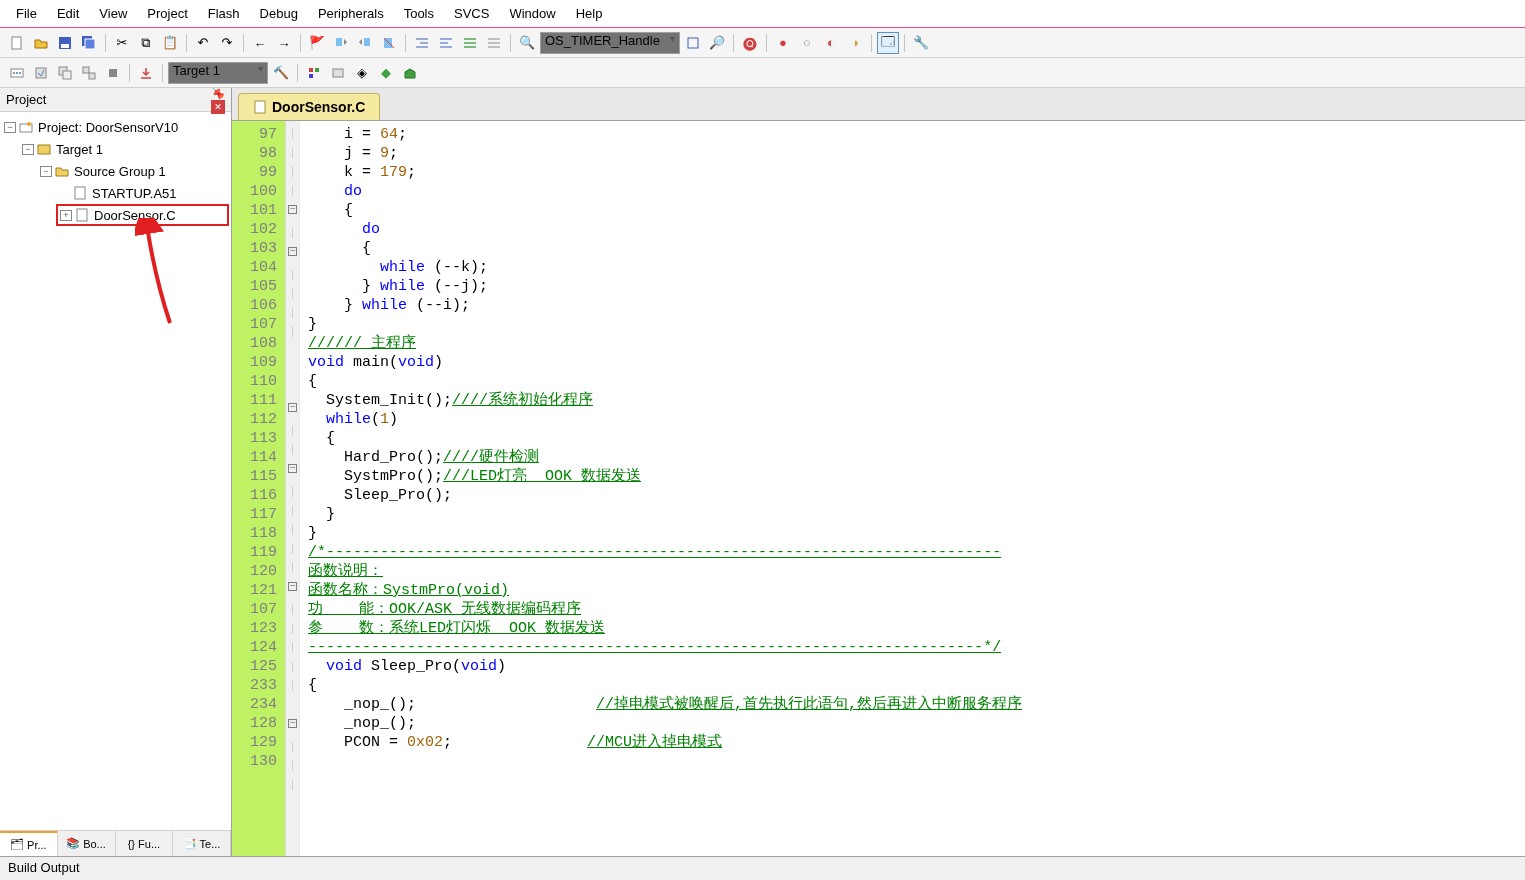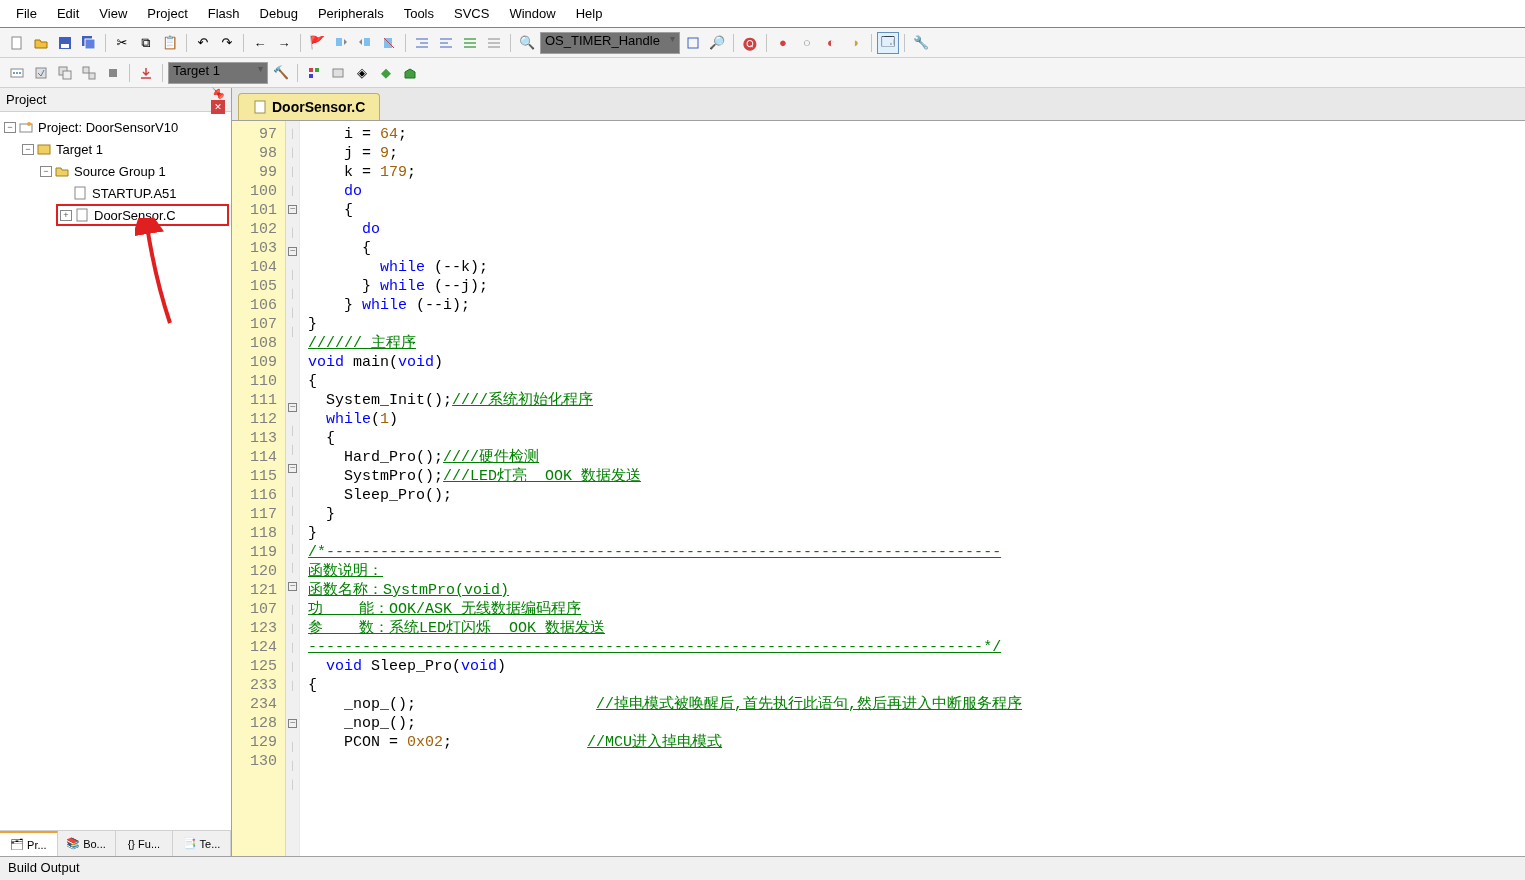--- a/index.html
+++ b/index.html
@@ -23,21 +23,21 @@
 .tree-row .icon { width: 16px; height: 16px; margin-right: 4px; display:inline-flex; align-items:center; justify-content:center; }
 .hl { border: 2px solid #e02020; padding: 0 2px; }
 .arrow-annot { position: absolute; left: 135px; top: 130px; pointer-events:none; }
 .side-tabs { display: flex; border-top: 1px solid #d0d0d0; height: 26px; align-items: stretch; background:#f0f0f0; }
 .side-tab { flex:1; display:flex; align-items:center; justify-content:center; gap:3px; font-size:11px; border-right:1px solid #d0d0d0; cursor:default; }
 .side-tab.active { background:#fff; border-top:2px solid #f0a030; }
 .editor-area { flex:1; display:flex; flex-direction:column; overflow:hidden; }
 .tabbar { height: 33px; display:flex; align-items:flex-end; background:#e8e8e8; border-bottom:1px solid #a0a0a0; padding-left:6px; }
 .etab { display:flex; align-items:center; gap:5px; padding:5px 14px; background:#f5e9a0; border:1px solid #c0b060; border-bottom:none; border-radius:4px 4px 0 0; font-weight:bold; cursor:default; font-size:14px; }
 .code-wrap { flex:1; display:flex; overflow:auto; font-family: Consolas, "Courier New", monospace; font-size:15px; line-height:19px; background:#fff; }
-.gutter { background:#fef9c3; color:#808080; text-align:right; padding:4px 8px 4px 18px; border-right:1px solid #d8d8d8; user-select:none; }
+.gutter { background:#bef264; color:#808080; text-align:right; padding:4px 8px 4px 18px; border-right:1px solid #d8d8d8; user-select:none; }
 .fold { width:14px; background:#f0f0f0; border-right:1px solid #e8e8e8; padding-top:4px; }
 .fold div { height:19px; text-align:center; font-size:9px; color:#808080; }
 .fold .bx { border:1px solid #808080; width:9px; height:9px; margin:4px auto 0; line-height:7px; font-size:10px; }
 .code { padding:4px 0 4px 8px; white-space:pre; }
 .kw { color:#0000ff; }
 .num { color:#a16207; }
 .cm { color:#008000;text-decoration:underline; }
 .bot-panel { height:24px; border-top:1px solid #a0a0a0; background:#f0f0f0; padding:3px 8px; font-size:13px; }
 .ficon { display:inline-block; }
 svg { display:block; }

